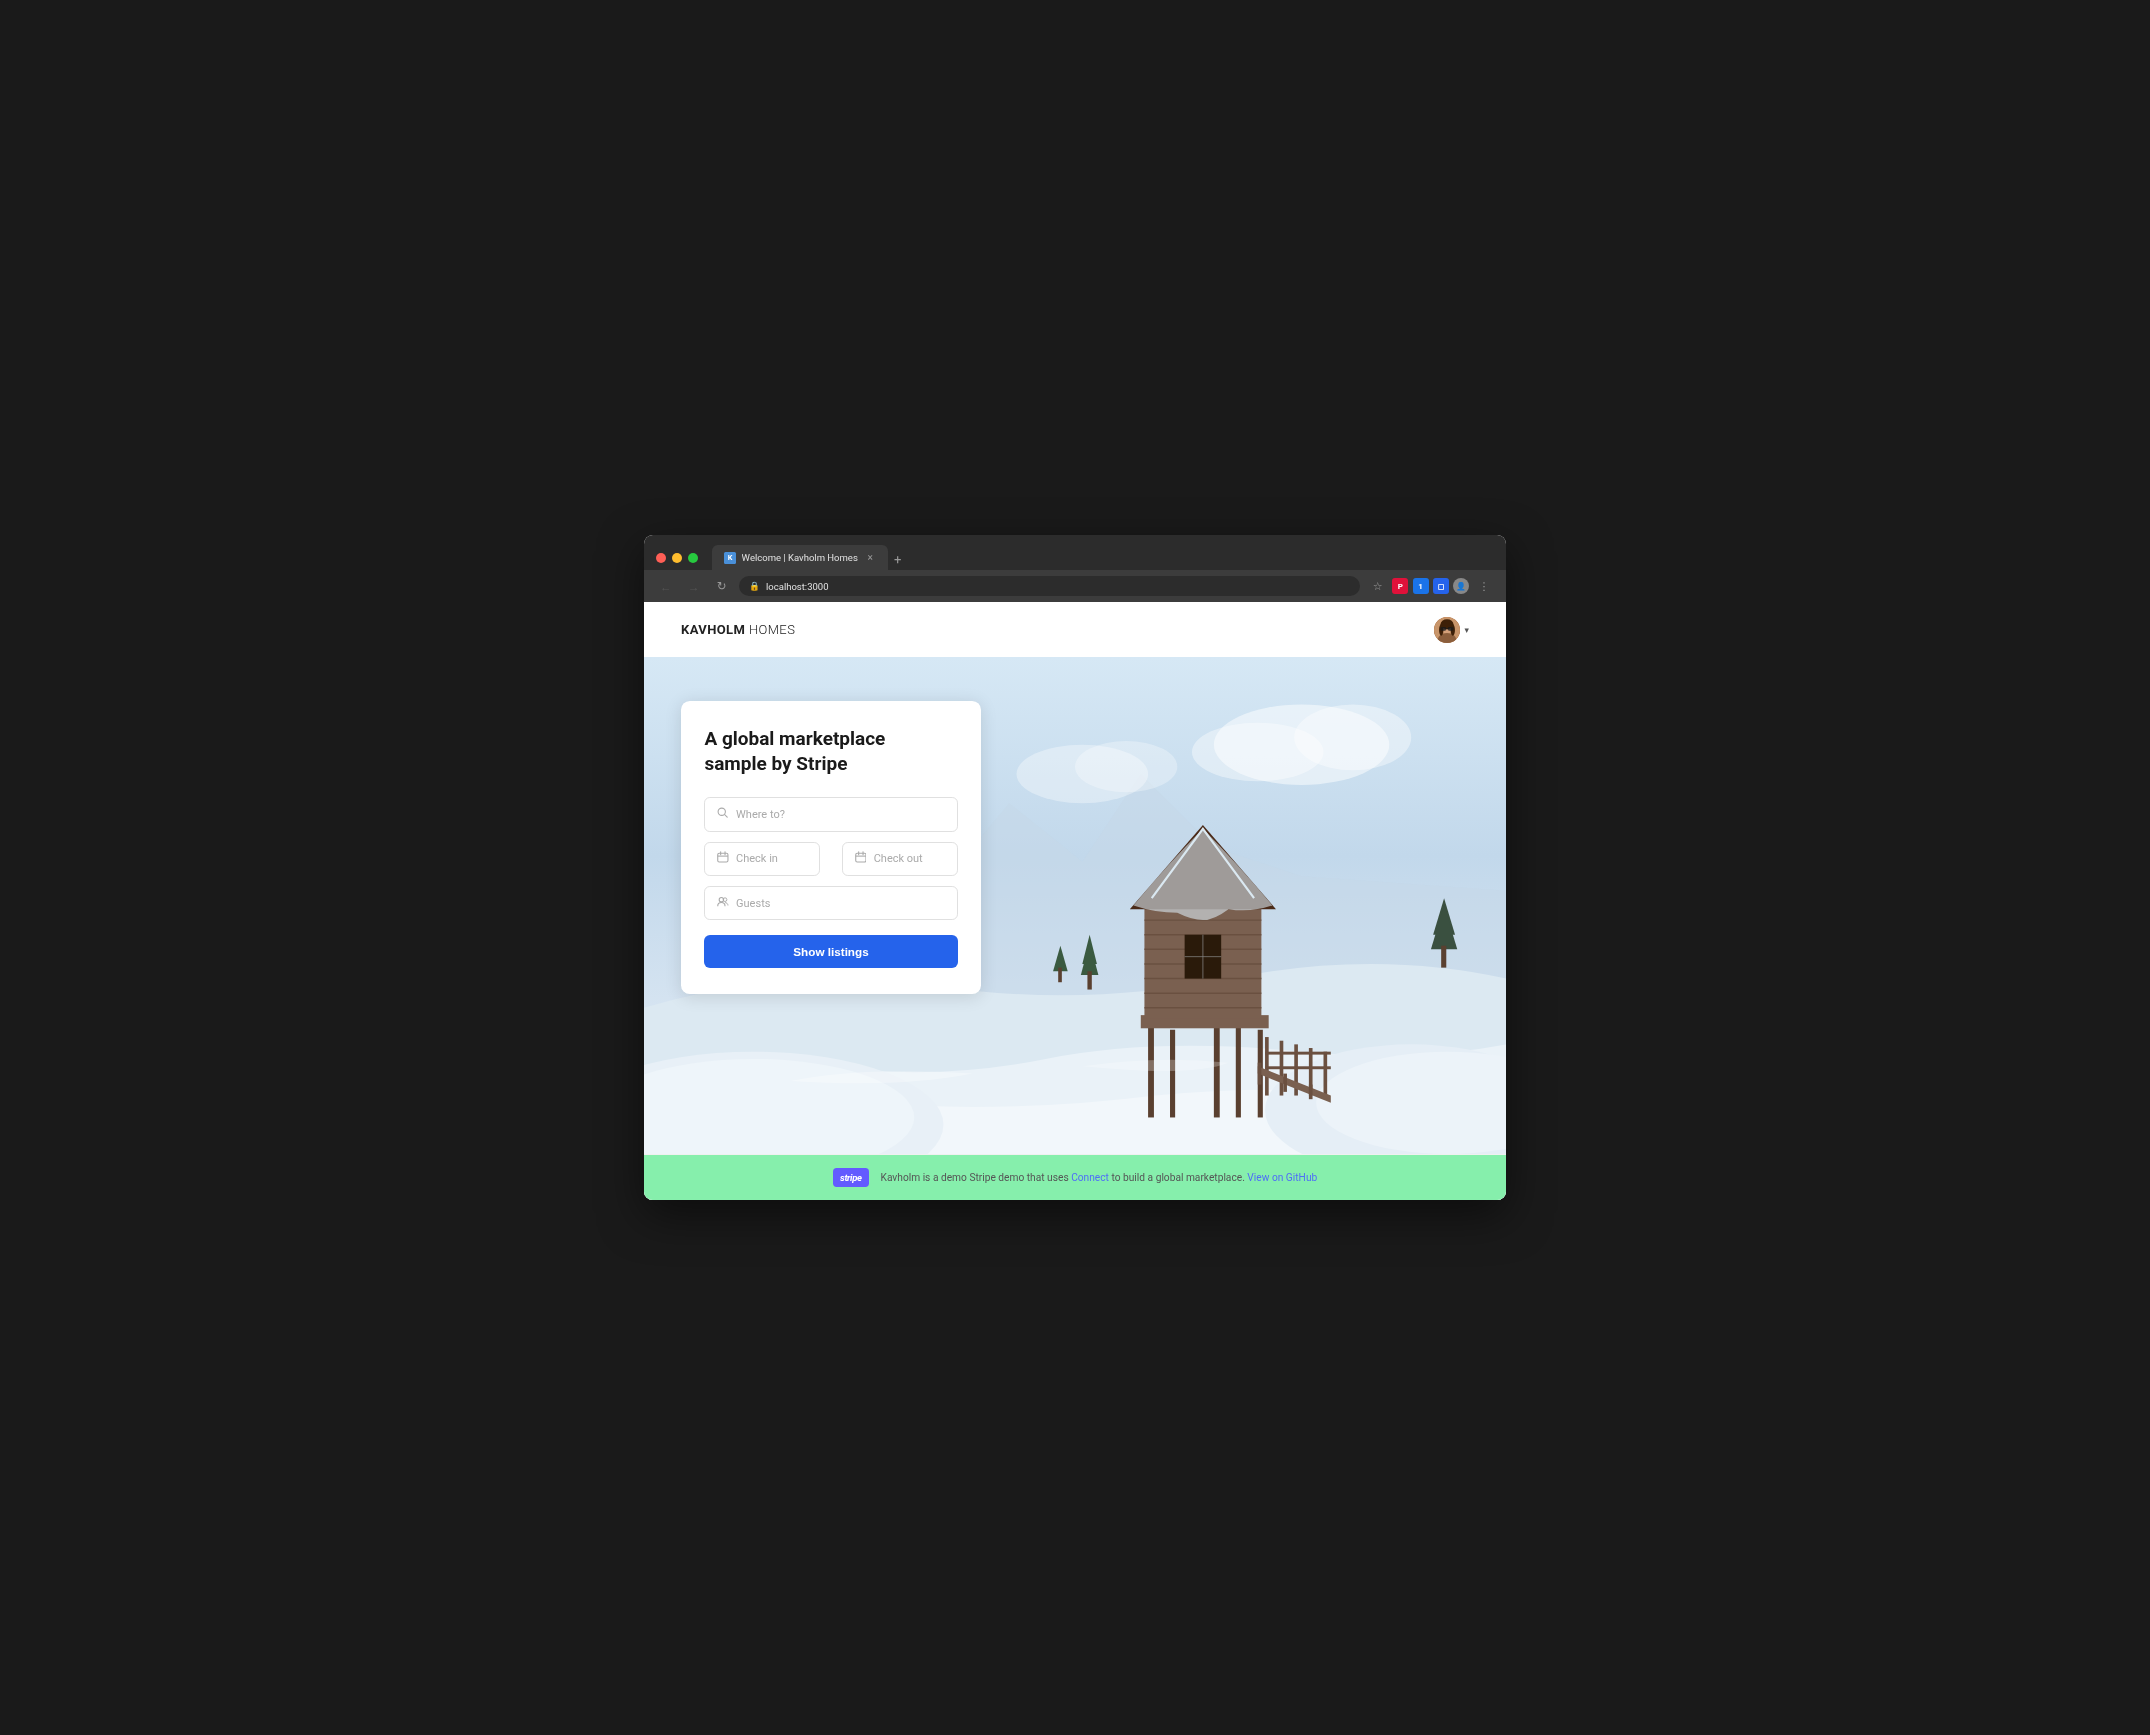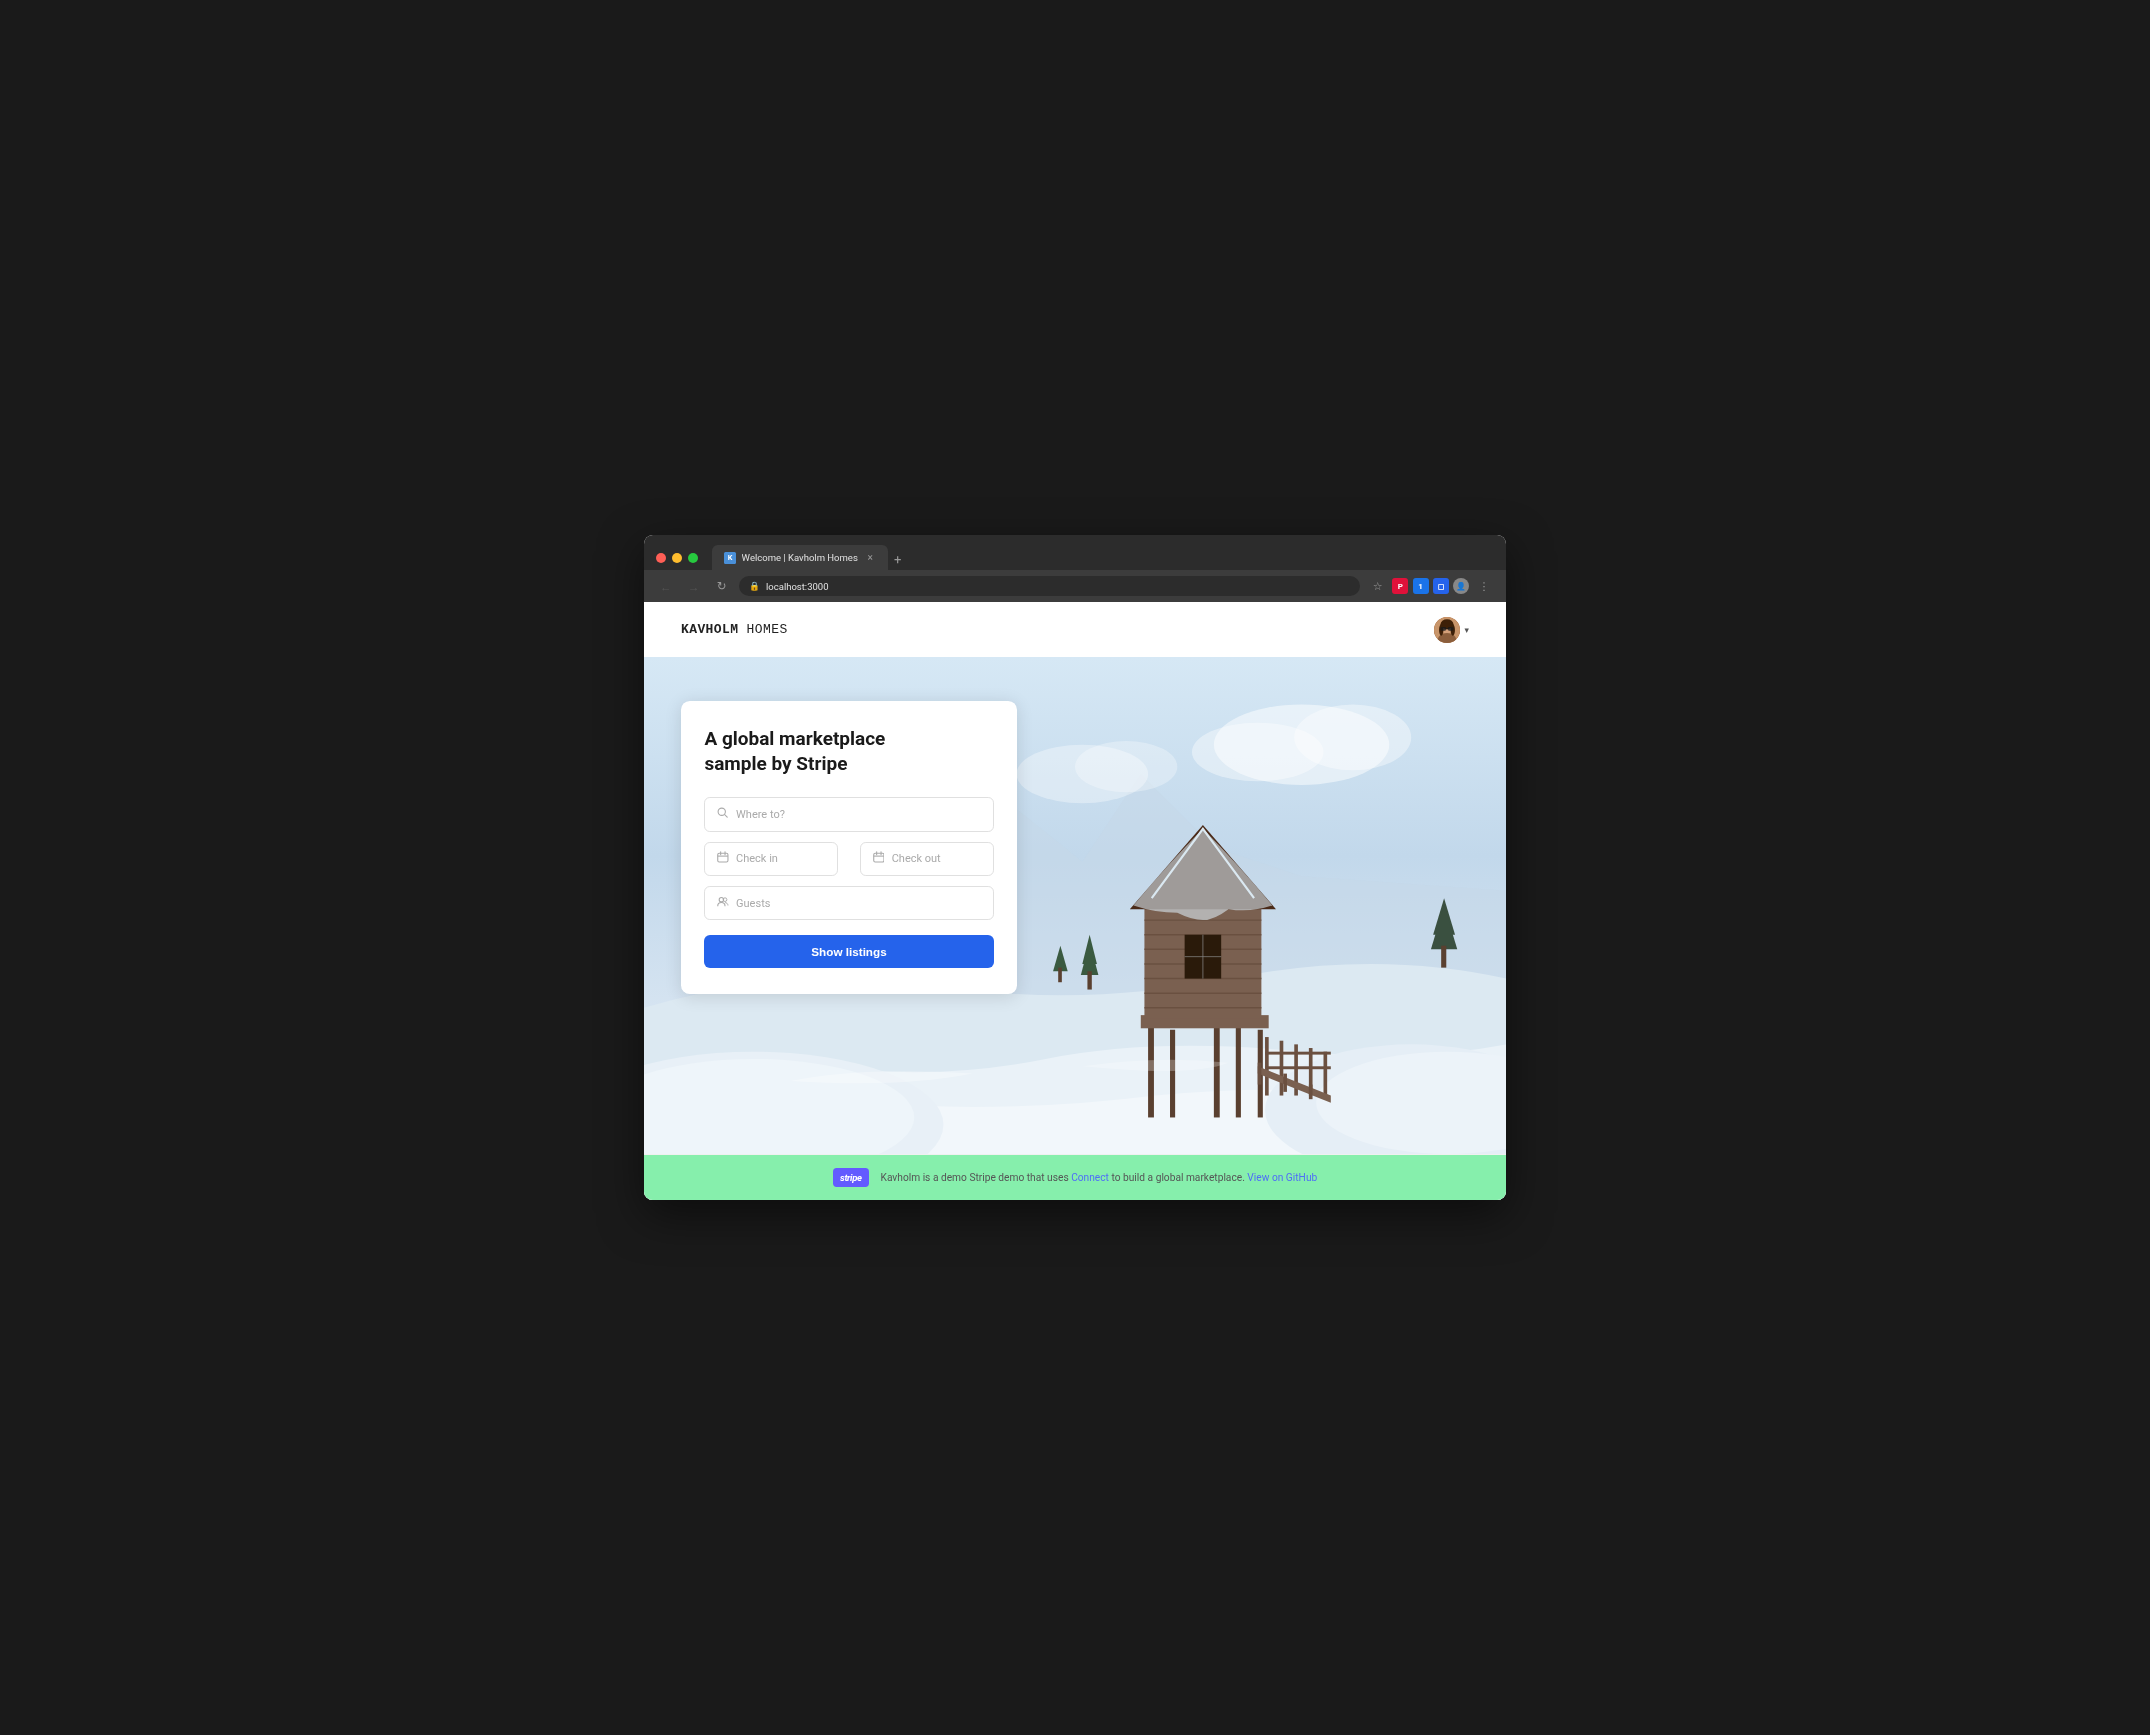--- a/index.html
+++ b/index.html
@@ -201,21 +201,20 @@
       position: relative;
       z-index: 10;
       border-bottom: none;
     }
 
     .site-logo {
       font-size: 13px;
       font-weight: 300;
       color: #222;
       letter-spacing: 0.4px;
-      font-family: Liberation Mono, monospace;
     }
 
     .site-logo span.bold {
       font-weight: 700;
     }
 
     .user-avatar-btn {
       display: flex;
       align-items: center;
       gap: 4.4px;
@@ -288,21 +287,21 @@
       display: flex;
       flex-direction: column;
       align-items: flex-start;
     }
 
     
     .search-card {
       background: white;
       border-radius: 8.8px;
       padding: 26px 23.4px;
-      width: 336px;
+      width: 300px;
       box-shadow: 0 2.9px 17.5px rgba(0,0,0,0.12);
     }
 
     .search-heading {
       font-size: 19px;
       font-weight: 700;
       color: #1a1a1a;
       margin-bottom: 20.5px;
       line-height: 1.3;
     }

